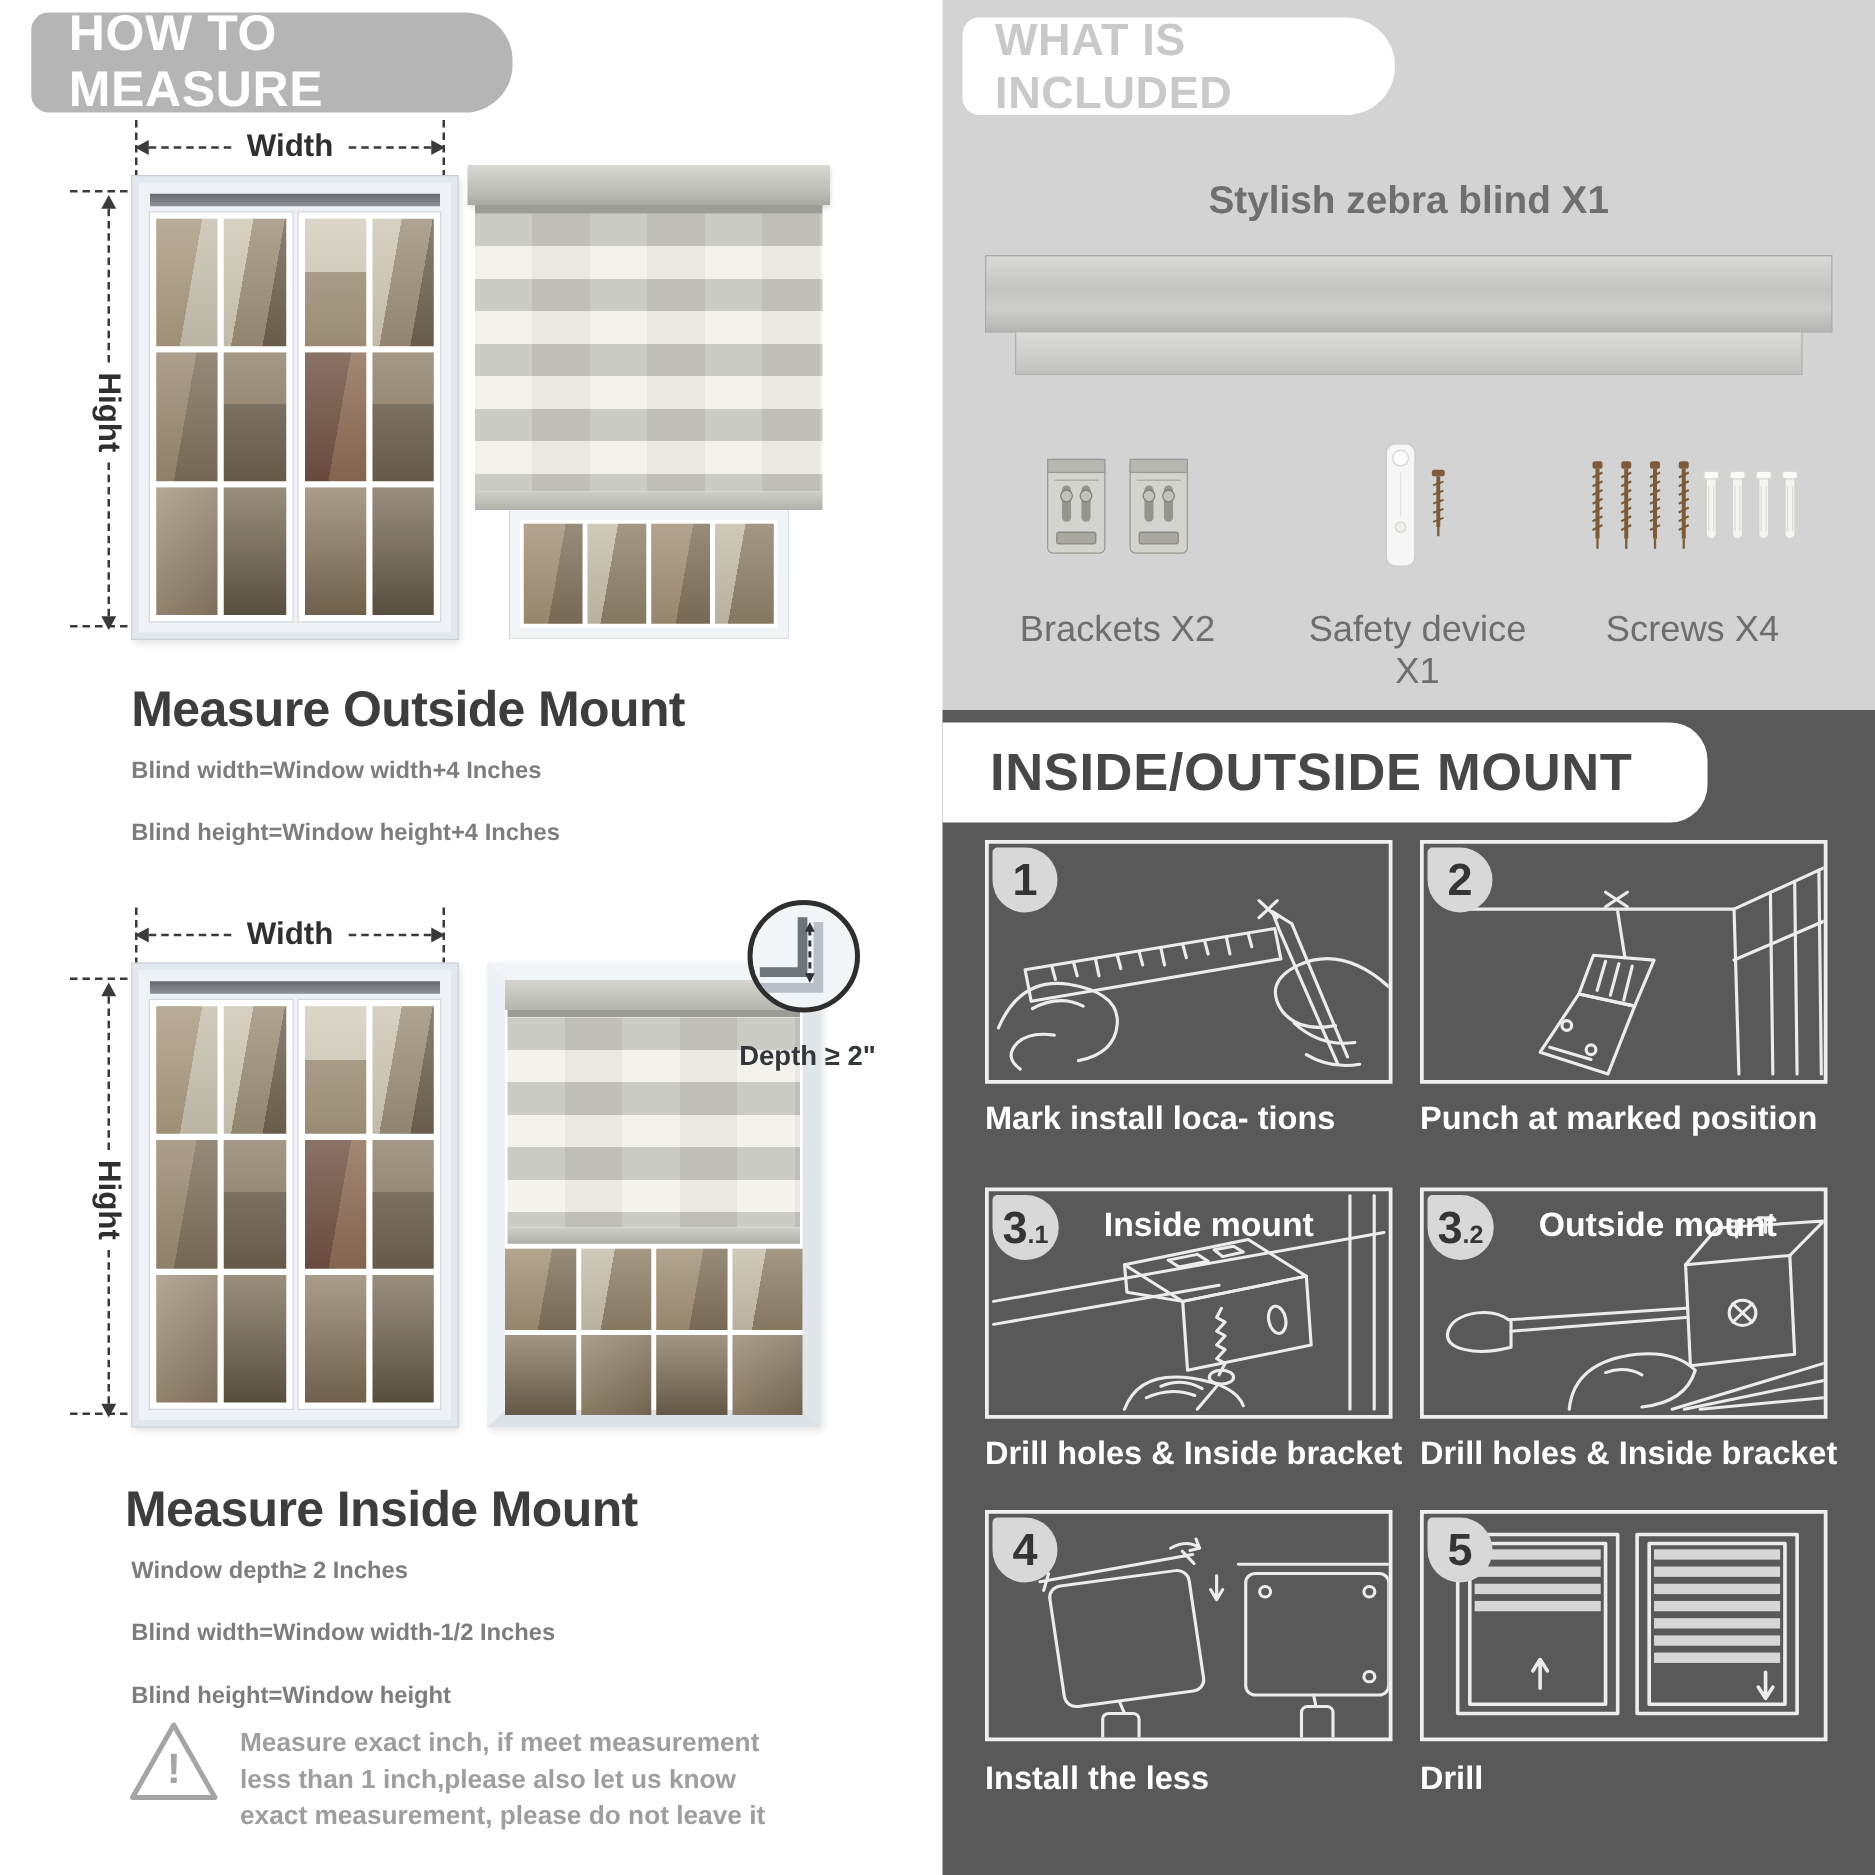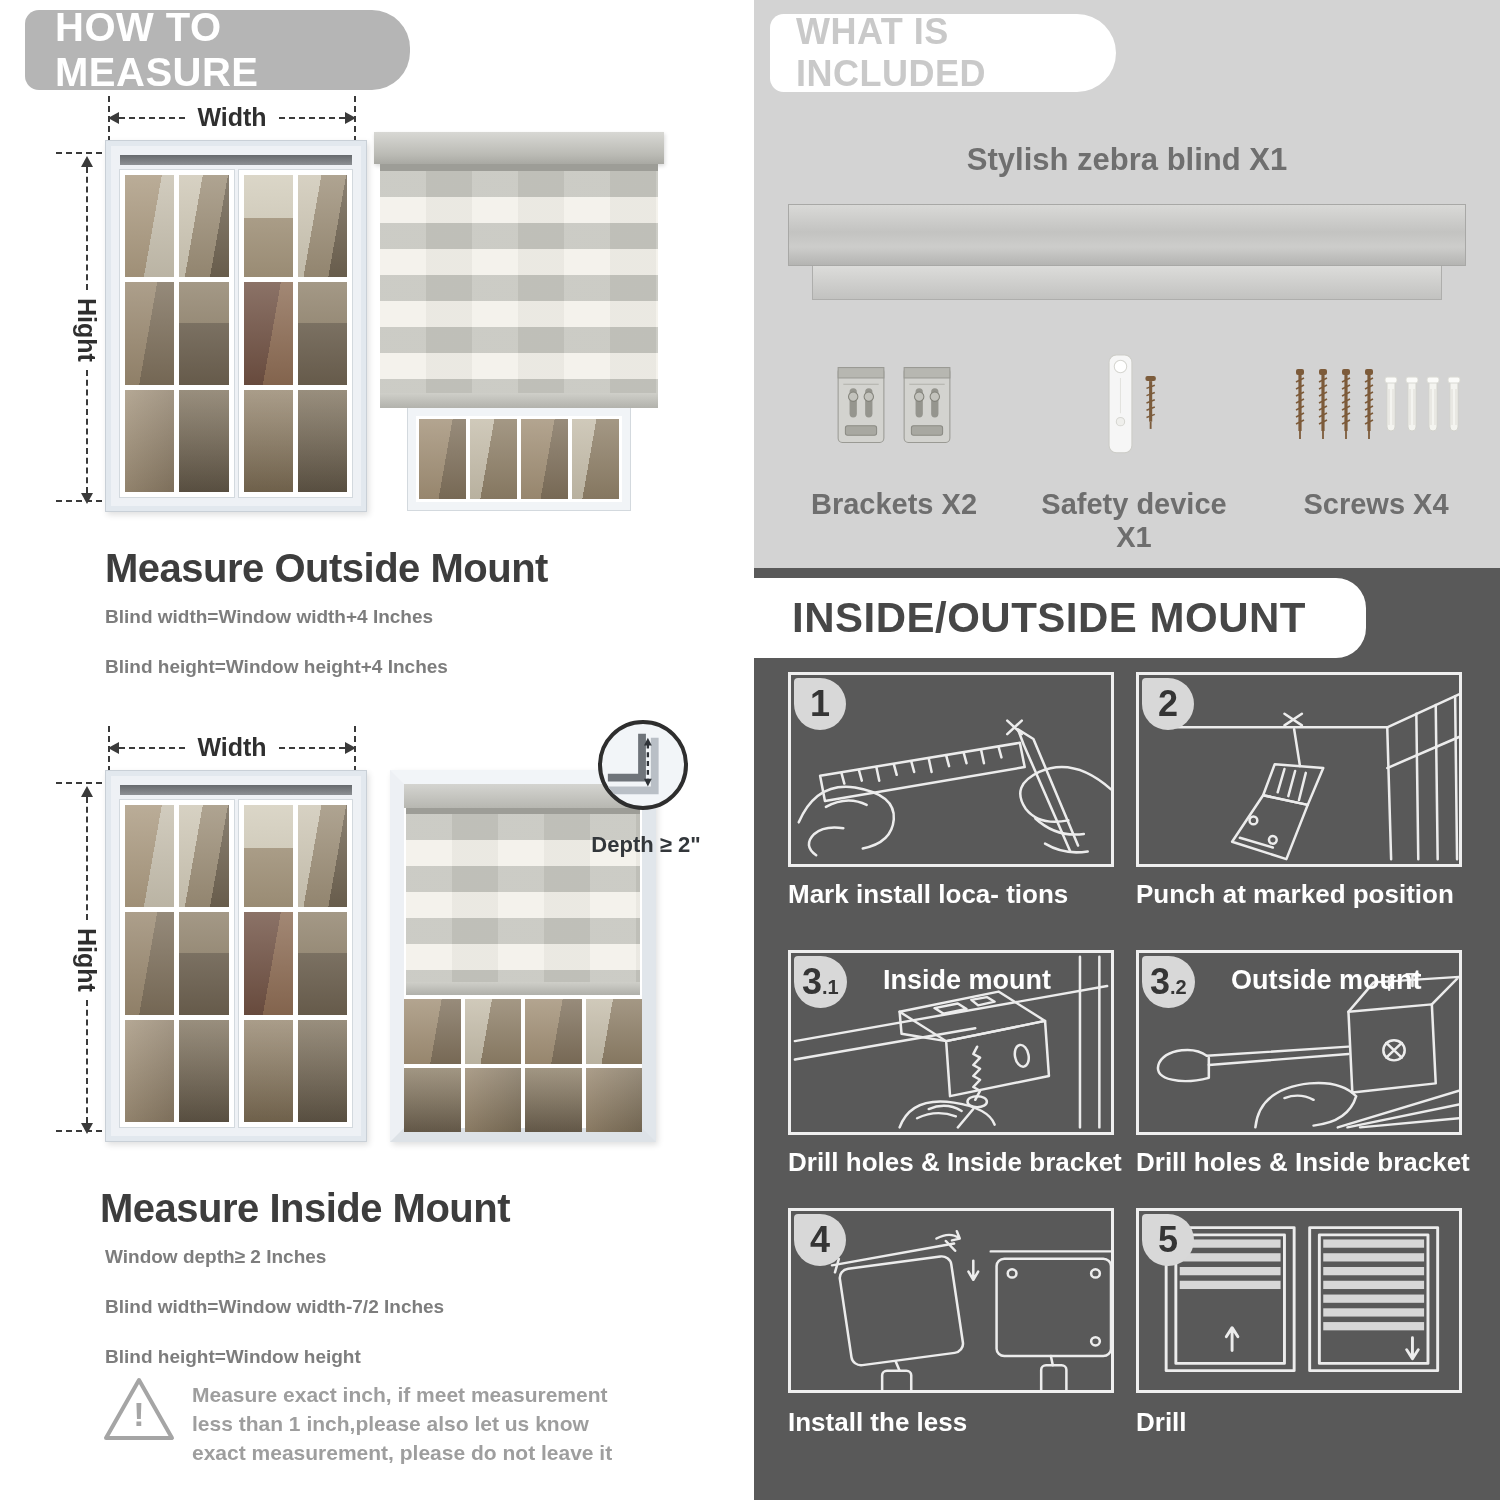--- a/index.html
+++ b/index.html
@@ -26,21 +26,21 @@
     font-weight:bold;font-size:31px;}
   .headrail{left:34px;top:204px;width:678px;}
   .headrail .hr-main{height:62px;background:linear-gradient(180deg,#d9d9d7 0%,#c3c3c1 45%,#cecec c 70%,#b4b4b2 100%);
     background:linear-gradient(180deg,#d9d9d7 0%,#c3c3c1 45%,#cdcdcb 70%,#b4b4b2 100%);
     border:1px solid #a8a8a6;box-sizing:border-box;}
   .headrail .hr-lower{height:34px;margin:0 24px;background:linear-gradient(180deg,#dcdcda,#c2c2c0);
     border:1px solid #aeaeac;border-top:none;box-sizing:border-box;}
 
   .item-group{position:absolute;top:330px;text-align:center;}
   .item-icons{height:150px;display:flex;align-items:center;justify-content:center;gap:14px;}
-  .item-label{margin-top:8px;color:#6e6e6e;font-weight:bold;font-size:29px;}
+  .item-label{margin-top:8px;color:#6e6e6e;font-weight:normal;font-size:29px;}
 
   
   .step-panel{position:absolute;width:326px;border:3px solid #efefef;box-sizing:border-box;}
   .step-panel svg.art{display:block;width:100%;height:100%;}
   .badge{position:absolute;top:3px;left:3px;min-width:52px;height:52px;background:#d8d8d8;
     border-radius:4px 50% 50% 50%;display:flex;align-items:baseline;justify-content:center;
     padding:0 8px;box-sizing:border-box;color:#353535;font-weight:bold;}
   .badge .num{font-size:36px;line-height:52px;}
   .badge .sub{font-size:20px;line-height:52px;}
   .step-title{position:absolute;top:12px;left:92px;color:#fff;font-weight:bold;font-size:27px;white-space:nowrap;}
@@ -263,21 +263,21 @@
       <path d="M47 20 V62" stroke="#2f3338" stroke-width="2.4" stroke-dasharray="5 4" fill="none"></path>
       <path d="M47 64 l-4 -8 h8 Z" fill="#2f3338"></path>
       <path d="M47 14 l-4 8 h8 Z" fill="#2f3338"></path>
     </svg>
   </div>
   <div class="depth-label">Depth ≥ 2"</div>
 
   <div class="sec-title" style="left:100px;top:1174px;">Measure Inside Mount</div>
   <div class="sec-lines" style="left:105px;top:1232px;">
     <div>Window depth≥ 2 Inches</div>
-    <div>Blind width=Window width-7/2 Inches</div>
+    <div>Blind width=Window width-1/2 Inches</div>
     <div>Blind height=Window height</div>
   </div>
 
   <div class="warning">
     <svg width="78" height="72" viewBox="0 0 78 72">
       <path d="M39 6 L72 64 H6 Z" fill="none" stroke="#a5a5a5" stroke-width="4" stroke-linejoin="round"></path>
       <text x="39" y="52" text-anchor="middle" font-size="34" font-weight="bold" fill="#a5a5a5" font-family="Liberation Sans, sans-serif">!</text>
     </svg>
     <div class="warning-text">Measure exact inch, if meet measurement less than 1 inch,please also let us know exact measurement, please do not leave it</div>
   </div>
@@ -328,21 +328,21 @@
           <path d="M17 24 v34" stroke="#e3e3df" fill="none"></path>
           <rect x="41" y="22" width="10" height="5" rx="2" fill="#7c5c3c"></rect>
           <path d="M46 27 V66" stroke="#7c5c3c" stroke-width="3" fill="none"></path>
           <path d="M42 34 l8 -3 M42 41 l8 -3 M42 48 l8 -3 M42 55 l8 -3 M42 62 l8 -3" stroke="#7c5c3c" stroke-width="1.5" fill="none"></path>
           <path d="M46 66 l0 7" stroke="#7c5c3c" stroke-width="1.8" fill="none"></path>
         </svg>
       </div>
       <div class="item-label">Safety device X1</div>
     </div>
 
-    <div class="item-group" style="left:512px;width:220px;">
+    <div class="item-group" style="left:490px;width:220px;">
       <div class="item-icons" style="gap:7px;">
         <svg width="16" height="76" viewBox="0 0 16 74">
           <rect x="4" y="1" width="8" height="6" rx="2" fill="#7d5b3a"></rect>
             <path d="M8 7 V63" stroke="#7d5b3a" stroke-width="3.2" fill="none"></path>
           <path d="M4 14 l8 -4 M4 21 l8 -4 M4 28 l8 -4 M4 35 l8 -4 M4 42 l8 -4 M4 49 l8 -4 M4 56 l8 -4" stroke="#7d5b3a" stroke-width="1.6" fill="none"></path>
           <path d="M8 63 v8" stroke="#7d5b3a" stroke-width="1.8" fill="none"></path>
         </svg>
         <svg width="16" height="76" viewBox="0 0 16 74">
           <rect x="4" y="1" width="8" height="6" rx="2" fill="#7d5b3a"></rect>
             <path d="M8 7 V63" stroke="#7d5b3a" stroke-width="3.2" fill="none"></path>

